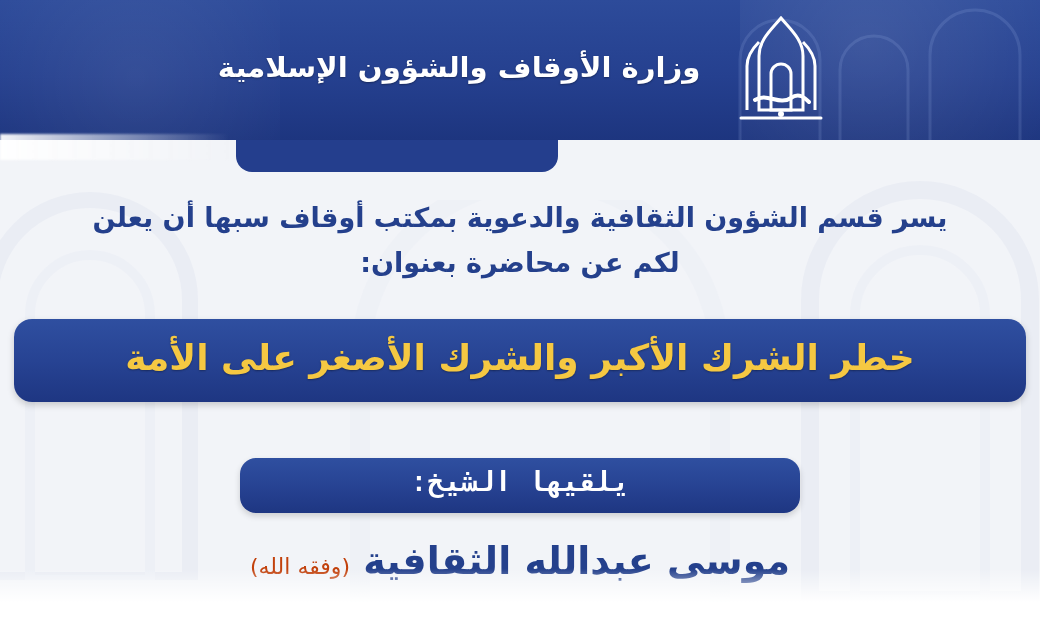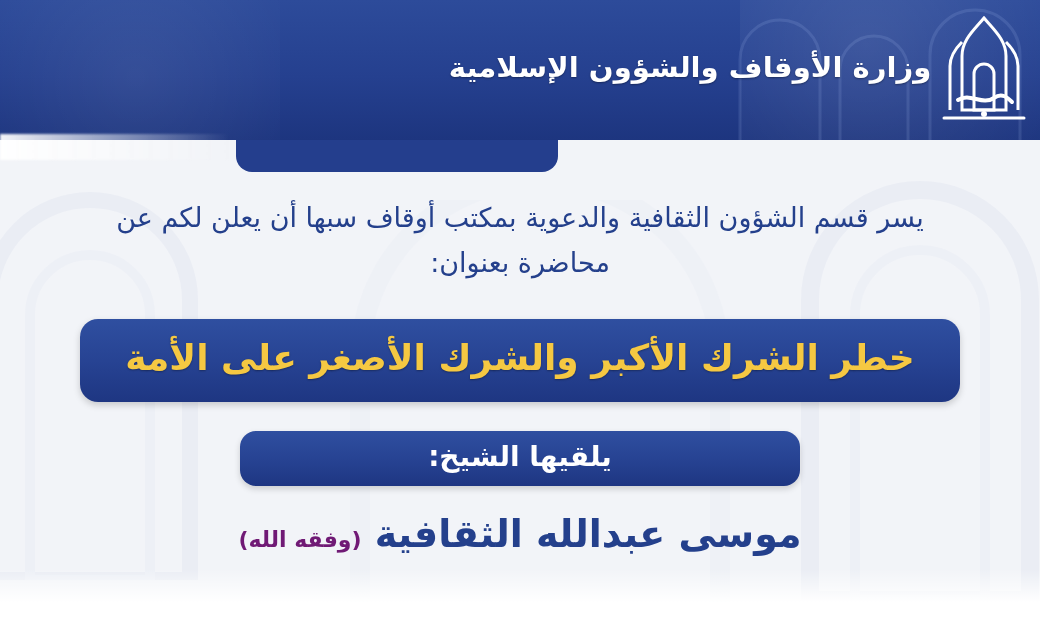--- a/index.html
+++ b/index.html
@@ -82,22 +82,22 @@
     filter: blur(1px);
   }
 
   
   .header-inner {
     position: absolute;
     inset: 0;
     display: flex;
     flex-direction: row;
     align-items: center;
-    justify-content: flex-start;
-    gap: 6px;
+    justify-content: center;
+    gap: 34px;
     z-index: 5;
     margin-left: 24px;
   }
   .ministry-block {
     display: flex;
     flex-direction: column;
     align-items: center;
     color: #ffffff;
     margin-top: -6px;
   }
@@ -159,70 +159,71 @@
     top: 172px;
     left: 0;
     width: 1040px;
     z-index: 6;
     text-align: center;
   }
 
   .intro {
     color: #24408c;
     font-size: 27px;
-    font-weight: normal;
+    font-weight: bold;
     line-height: 1.65;
     padding: 24px 84px 0 84px;
     letter-spacing: 0px;
   }
 
   .title-pill {
     margin: 34px auto 0 auto;
-    width: 880px;
+    width: 1012px;
     background: linear-gradient(180deg, #2f4fa0 0%, #274393 50%, #1e3682 100%);
     border-radius: 18px;
     padding: 16px 20px 20px 20px;
     box-shadow: 0 3px 7px rgba(0,0,0,0.18);
     box-sizing: border-box;
   }
   .lecture-title {
     color: #f5c842;
     font-size: 36px;
     font-weight: bold;
     line-height: 1.3;
     text-shadow: 0 1px 2px rgba(0,0,0,0.30);
   }
 
   .speaker-label-pill {
-    margin: 29px auto 0 auto;
+    margin: 56px auto 0 auto;
     width: 560px;
     background: linear-gradient(180deg, #2f4fa0 0%, #274393 50%, #1e3682 100%);
     border-radius: 16px;
     padding: 9px 20px 13px 20px;
     box-shadow: 0 3px 6px rgba(0,0,0,0.16);
     box-sizing: border-box;
+    font-family: Liberation Mono, monospace;
   }
   .speaker-label {
     color: #ffffff;
     font-size: 28px;
     font-weight: bold;
     line-height: 1.2;
   }
 
   .speaker-name {
     margin-top: 26px;
     color: #24408c;
     font-size: 38px;
     font-weight: bold;
     line-height: 1.2;
   }
   .speaker-dua {
     font-size: 22px;
-    font-weight: bold;
-    color: #701a75;
+    font-weight: normal;
+    color: #c2410c;
   }
 
   
   .bottom-fade {
     position: absolute;
     left: 0;
     bottom: 0;
     width: 1040px;
     height: 48px;
     background: linear-gradient(180deg, rgba(255,255,255,0) 0%, #ffffff 70%);

